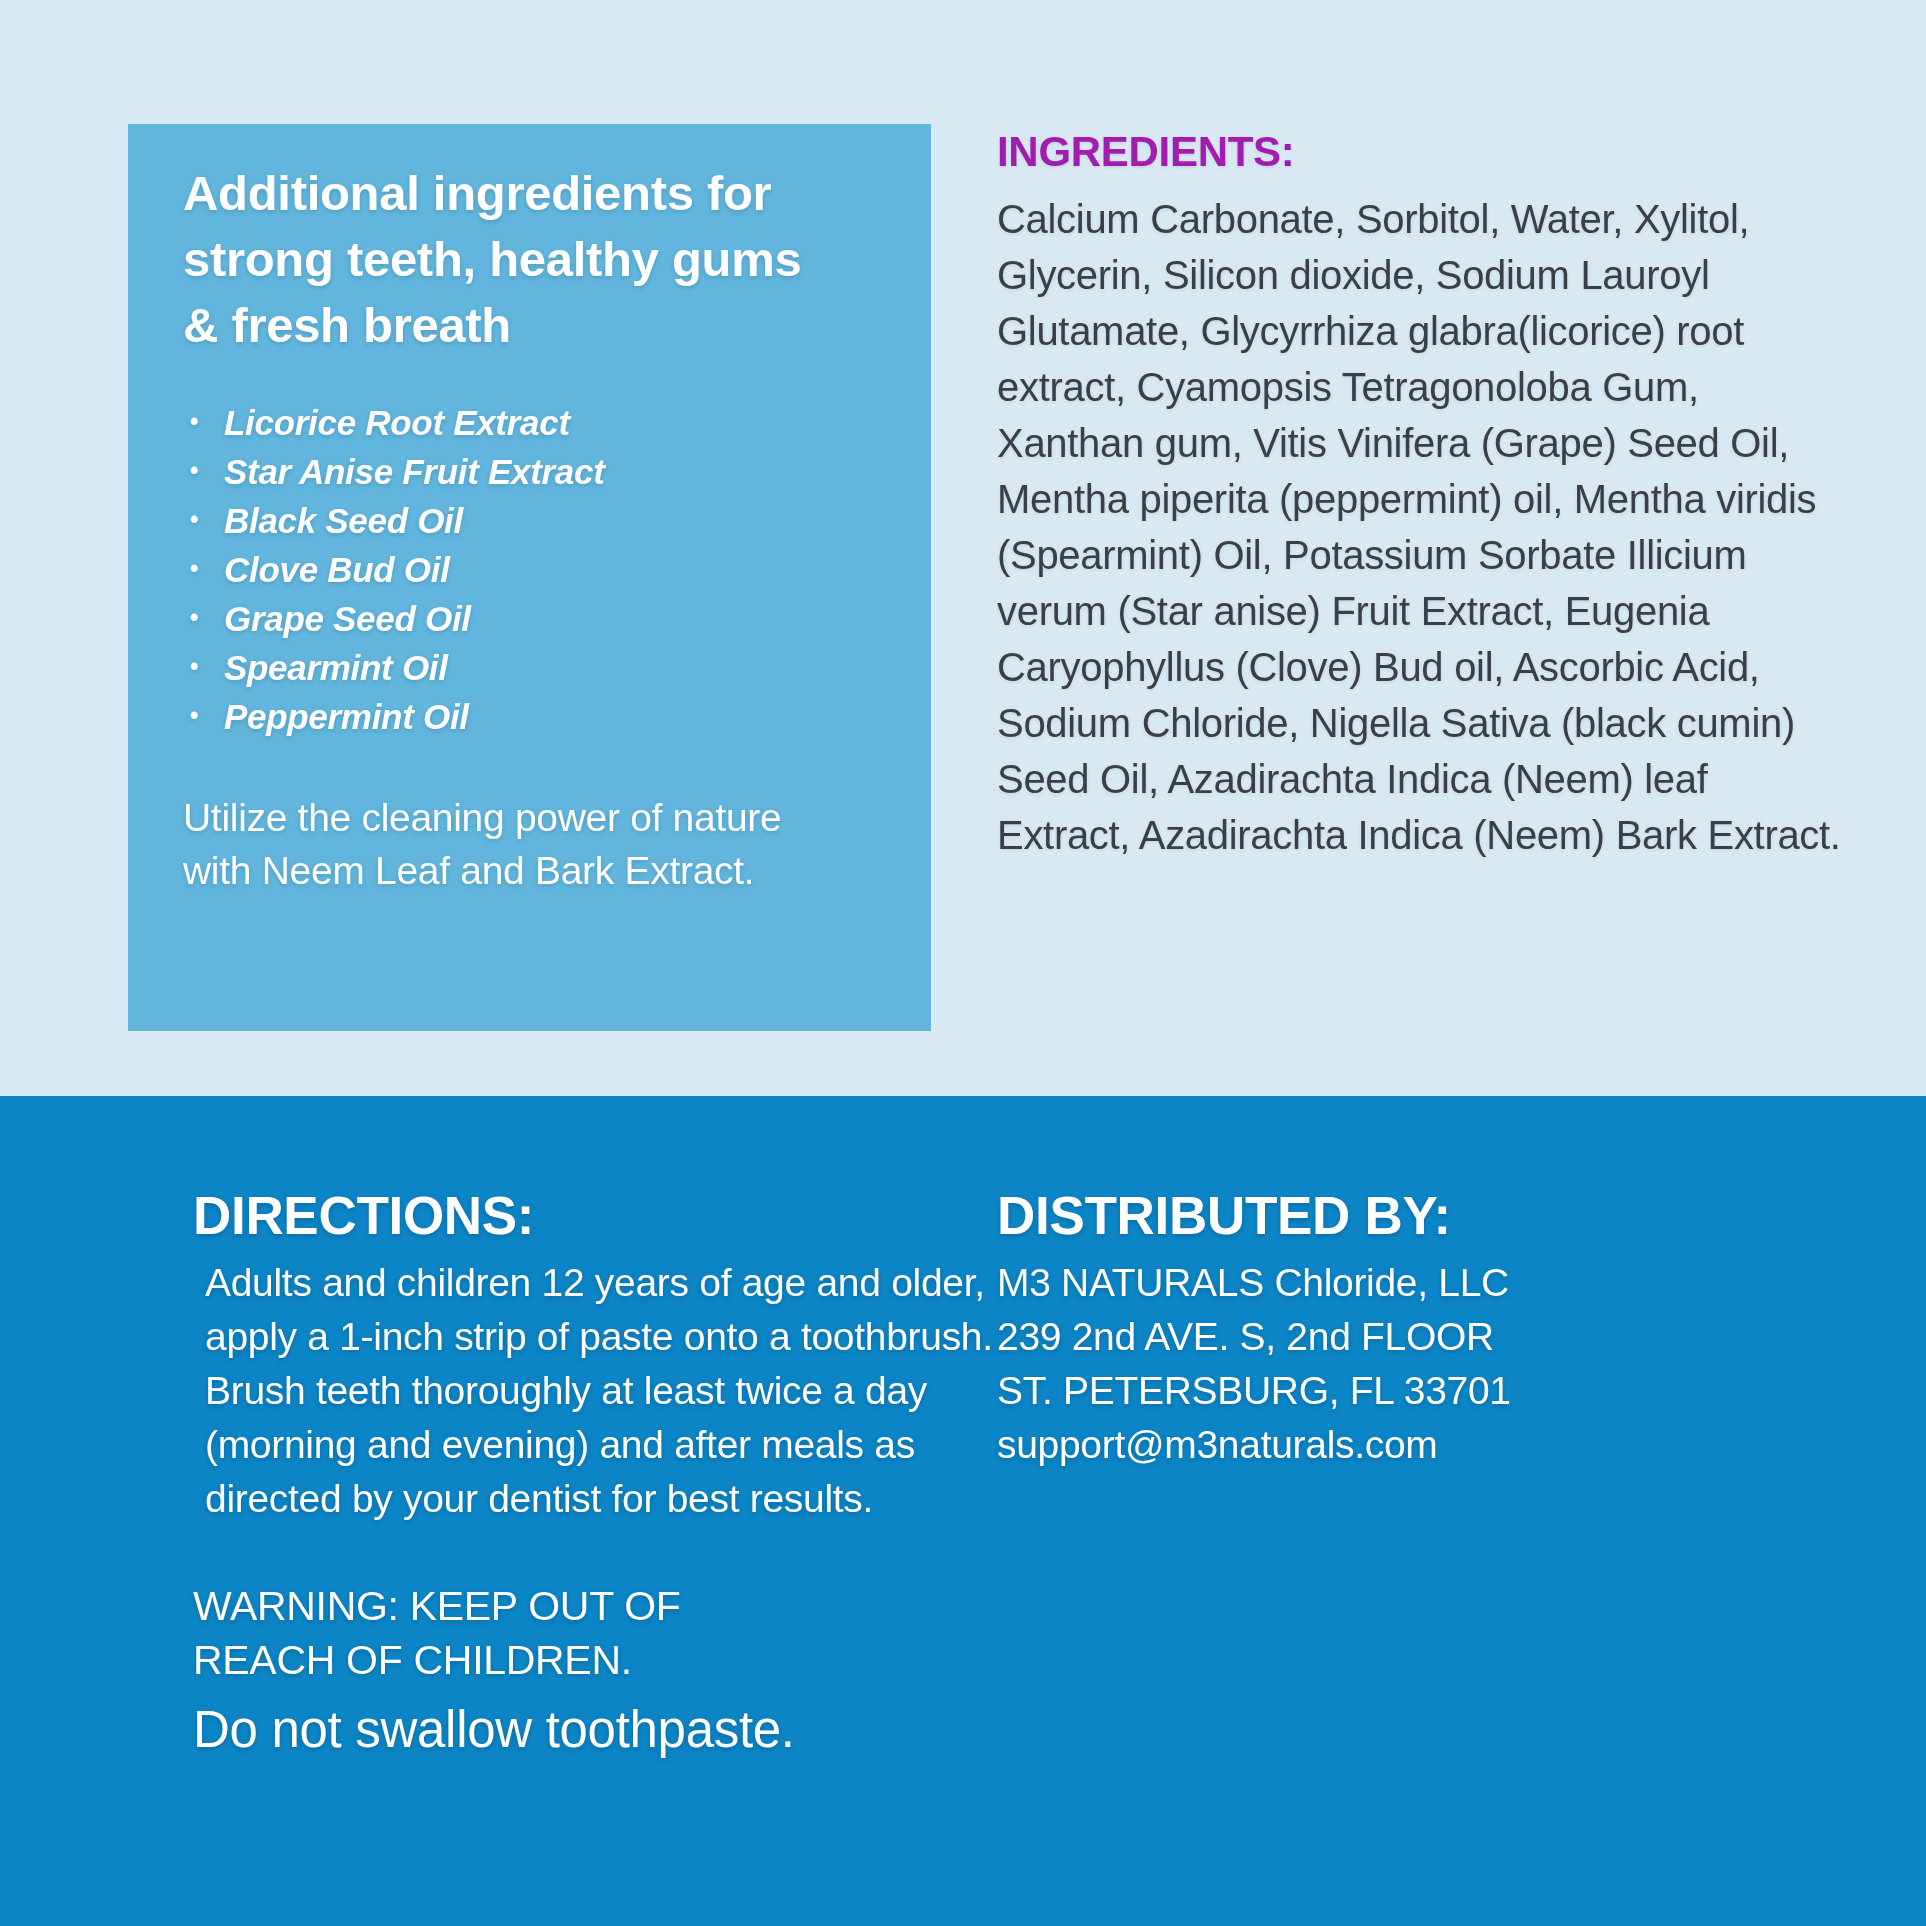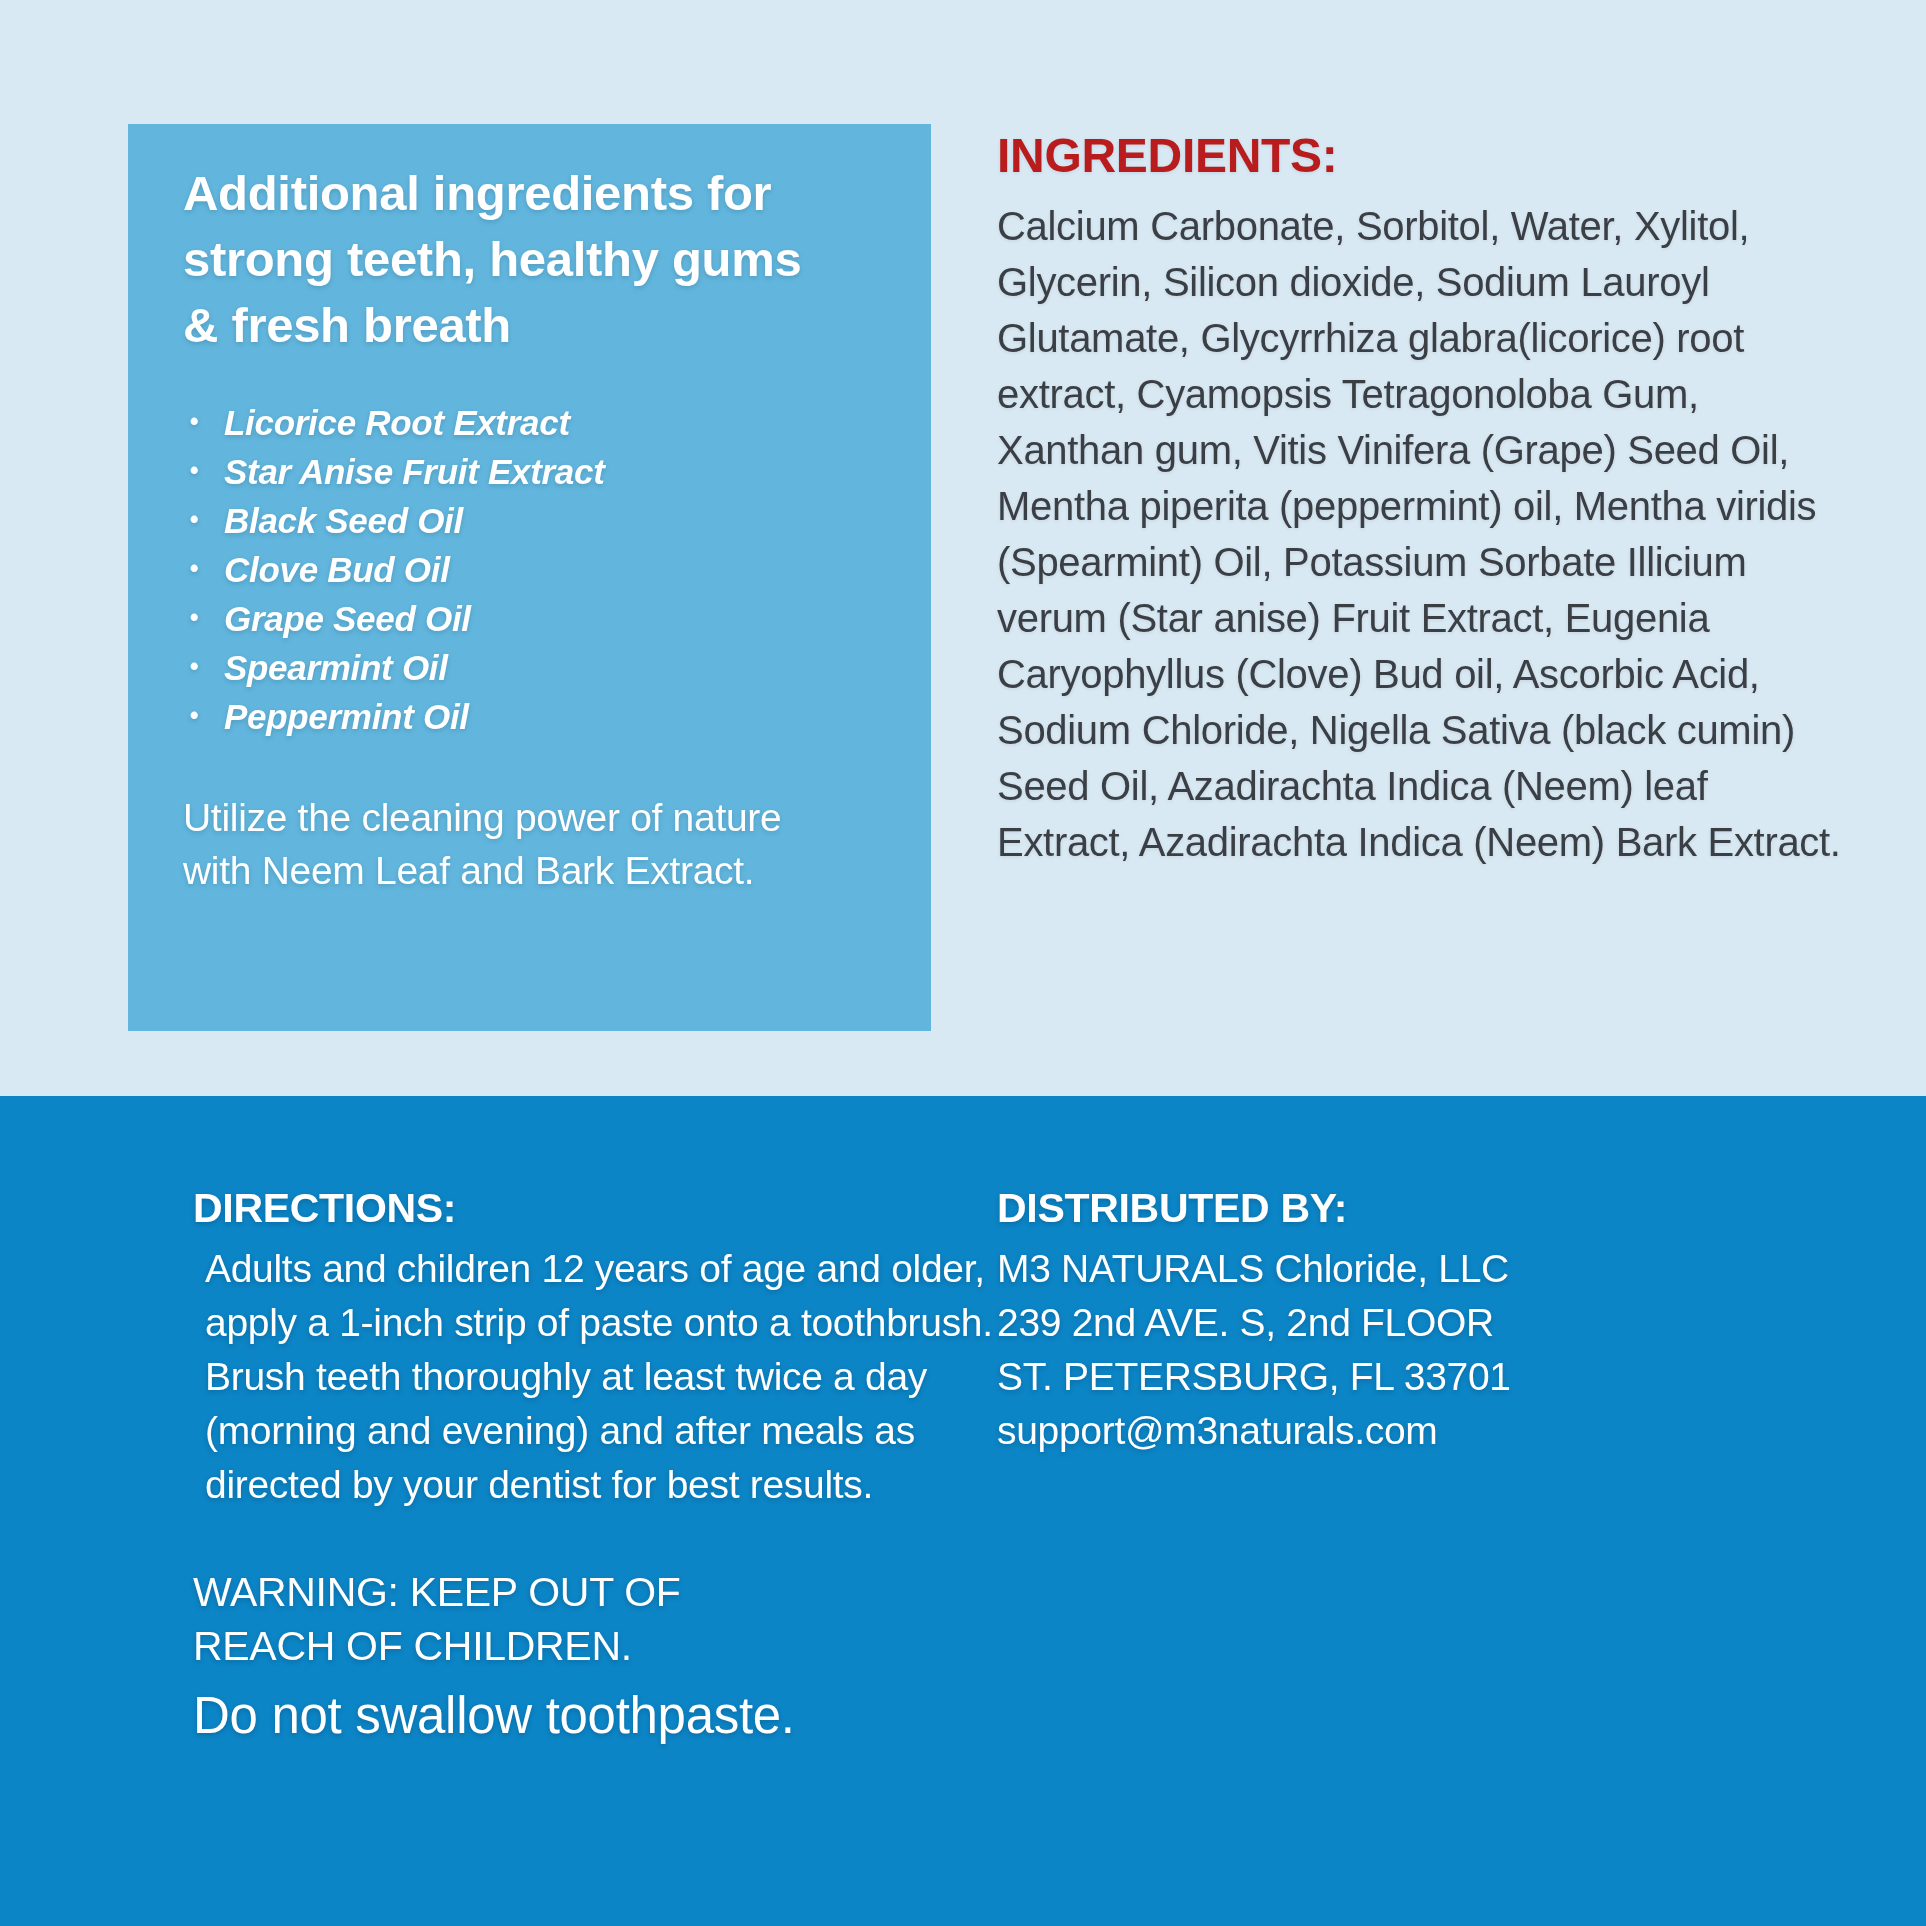--- a/index.html
+++ b/index.html
@@ -56,23 +56,23 @@
   }
 
   
   .ingredients {
     position: absolute;
     left: 997px; top: 128px;
     width: 854px;
     color: #3a3f45;
   }
   .ingredients .hd {
-    font-size: 48px;
+    font-size: 42px;
     font-weight: bold;
-    color: #b91c1c;
+    color: #a21caf;
     margin-bottom: 15.4px;
     text-shadow: 0 1.3px 3.9px rgba(0,40,80,.12);
   }
   .ingredients .body {
     font-size: 40px;
     line-height: 56px;
     text-shadow: 0 1.3px 3.9px rgba(0,0,0,.10);
   }
 
   
@@ -80,21 +80,21 @@
     position: absolute;
     left: 0; top: 1096px;
     width: 1926px; height: 830px;
     background: #0c85c6;
     color: #ffffff;
   }
   .band .col { position: absolute; top: 89px; }
   .band .col.left  { left: 193px;  width: 815px; }
   .band .col.right { left: 997px; width: 860px; }
   .band .hd {
-    font-size: 41px;
+    font-size: 53px;
     font-weight: bold;
     margin-bottom: 10.3px;
     text-shadow: 0 1.9px 5.1px rgba(0,30,60,.25);
   }
   .band .body {
     font-size: 39px;
     line-height: 54px;
     text-shadow: 0 1.9px 5.1px rgba(0,30,60,.25);
     margin-left: 12px;
   }

